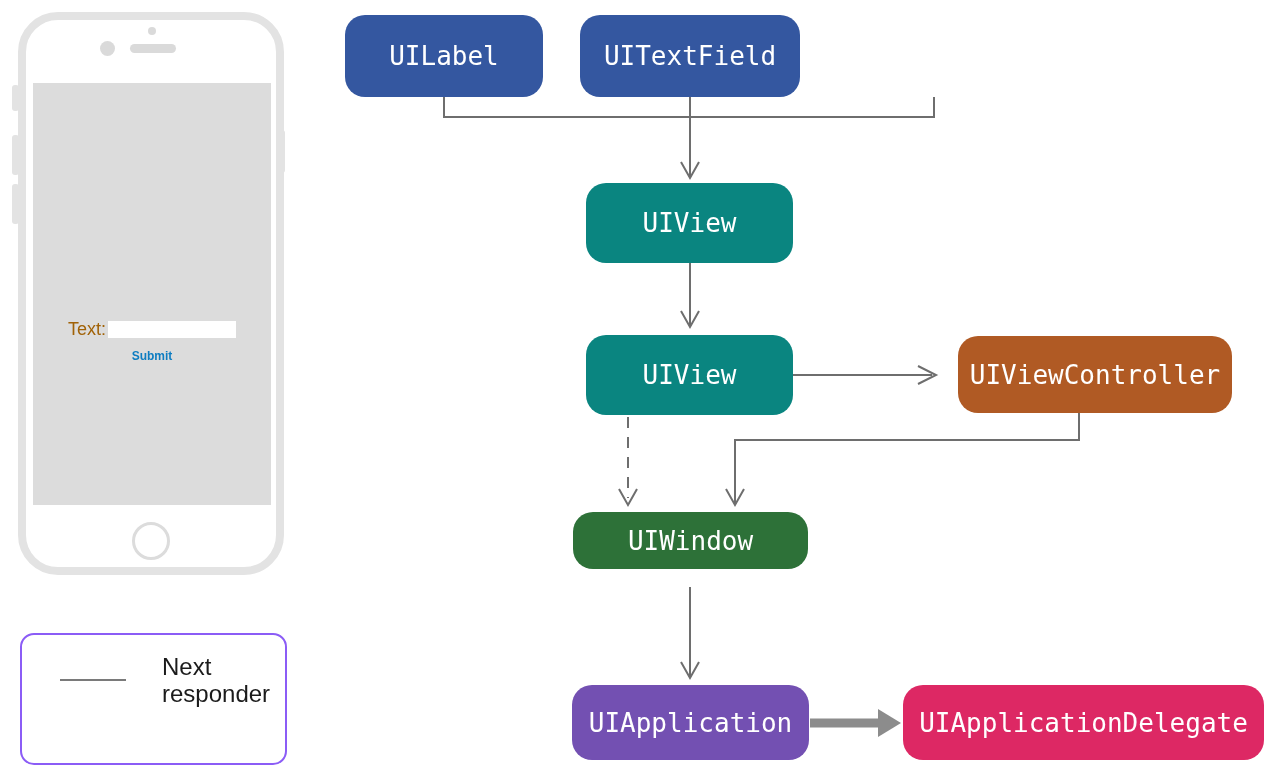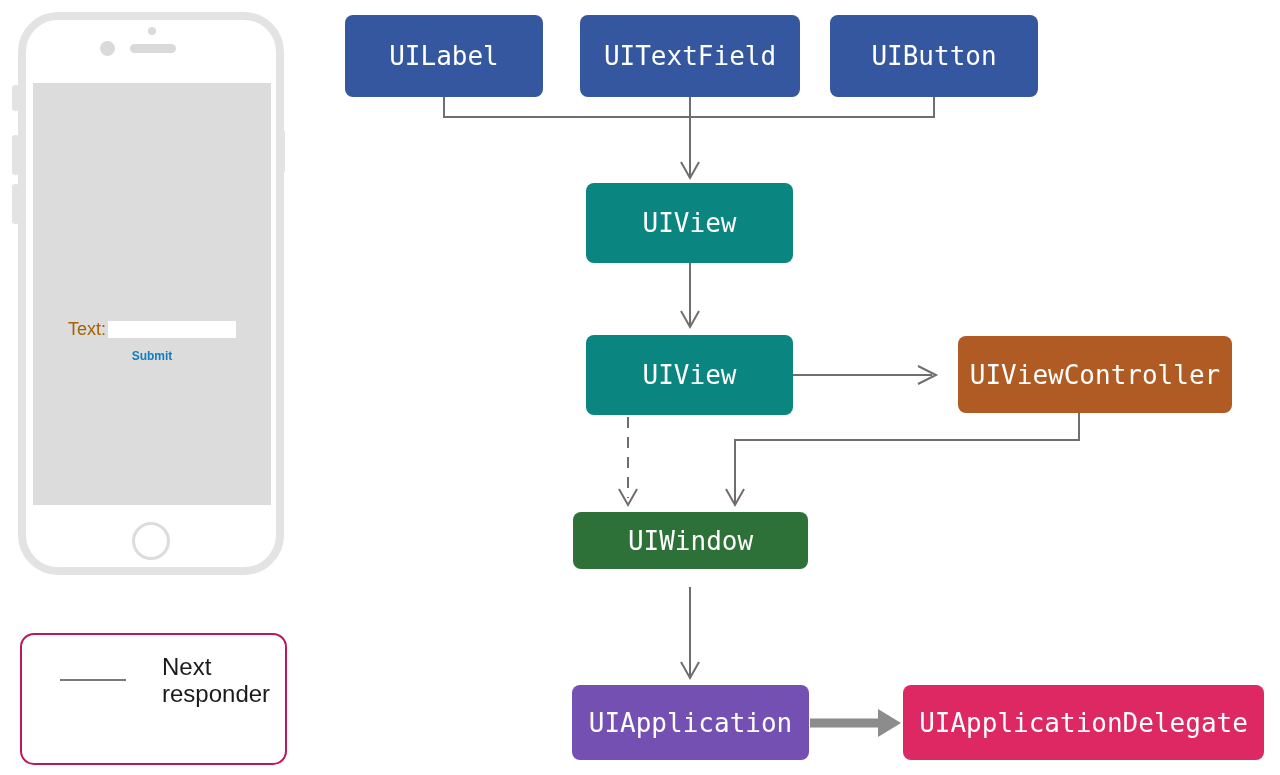--- a/index.html
+++ b/index.html
@@ -1,19 +1,19 @@
 <!DOCTYPE html>
 <html><head>
 <meta charset="utf-8">
 <style>
   html,body{margin:0;padding:0;background:#fff;}
   .canvas{position:relative;width:1280px;height:775px;background:#ffffff;overflow:hidden;
           font-family:"Liberation Sans","DejaVu Sans",sans-serif;}
   
-  .node{position:absolute;border-radius:8px;display:flex;align-items:center;justify-content:center;
+  .node{position:absolute;border-radius:20px;display:flex;align-items:center;justify-content:center;
         color:#ffffff;font-family:"DejaVu Sans Mono","Liberation Mono",monospace;font-size:26px;
         letter-spacing:0px;white-space:nowrap;}
   
   svg.overlay{position:absolute;left:0;top:0;width:1280px;height:775px;pointer-events:none;}
   .conn{stroke:#6e6e6e;stroke-width:2;fill:none;}
   .conn-dashed{stroke:#6e6e6e;stroke-width:2;fill:none;stroke-dasharray:11 9;}
   .conn-thick{stroke:#8c8c8c;stroke-width:9;fill:none;}
   .head-fill{fill:#8c8c8c;stroke:none;}
   
   .phone-body{position:absolute;left:18px;top:12px;width:266px;height:563px;box-sizing:border-box;
@@ -25,21 +25,21 @@
   .phone-screen{position:absolute;left:33px;top:83px;width:238px;height:422px;background:#dcdcdc;}
   .phone-home{position:absolute;left:132px;top:522px;width:32px;height:32px;border-radius:50%;
               background:#ffffff;border:3px solid #dcdcdc;}
   .screen-row{position:absolute;left:0px;top:236px;width:238px;display:flex;align-items:center;justify-content:center;}
   .screen-label{font-size:18px;color:#a16207;margin-right:2px;}
   .screen-input{width:124px;height:17px;border:none;background:#ffffff;outline:none;font-size:13px;padding:0 2px;}
   .screen-submit{position:absolute;left:0;top:266px;width:238px;text-align:center;
                  font-size:12px;font-weight:700;color:#0e7dc1;cursor:pointer;}
   
   .legend{position:absolute;left:20px;top:633px;width:267px;height:132px;box-sizing:border-box;
-          border:2px solid #be185d;border-radius:14px;background:#fff;}
+          border:2px solid #8b5cf6;border-radius:14px;background:#fff;}
   .legend-row{position:absolute;left:38px;display:flex;align-items:center;}
   .legend-line-thin{width:66px;height:0;border-top:2px solid #7a7a7a;margin-right:36px;flex:none;}
   .legend-line-thick{width:66px;height:8px;background:#8c8c8c;margin-right:36px;flex:none;}
   .legend-label{font-size:24px;color:#1b1b1b;line-height:27px;width:130px;}
 </style>
 </head>
 <body>
 
 <div class="canvas">
 
@@ -94,23 +94,20 @@
     <path class="conn-thick" d="M810 723 L878 723"></path>
     <polygon class="head-fill" points="878,709 878,737 901,723"></polygon>
   </svg>
 
   <div class="node" style="left: 345px; top: 15px; width: 198px; height: 82px; background-color: rgb(52, 87, 160);">
     <span>UILabel</span>
   </div>
   <div class="node" style="left: 580px; top: 15px; width: 220px; height: 82px; background-color: rgb(52, 87, 160);">
     <span>UITextField</span>
   </div>
-  <div class="node" style="left: 830px; top: 15px; width: 208px; height: 82px; background-color: rgb(52, 87, 160);">
-    <span>UIButton</span>
-  </div>
   <div class="node" style="left: 586px; top: 183px; width: 207px; height: 80px; background-color: rgb(10, 133, 128);">
     <span>UIView</span>
   </div>
   <div class="node" style="left: 586px; top: 335px; width: 207px; height: 80px; background-color: rgb(10, 133, 128);">
     <span>UIView</span>
   </div>
   <div class="node" style="left: 942px; top: 336px; width: 274px; height: 77px; background-color: rgb(176, 90, 36); margin-left: 16px;">
     <span>UIViewController</span>
   </div>
   <div class="node" style="left: 573px; top: 512px; width: 235px; height: 57px; background-color: rgb(45, 113, 56);">

